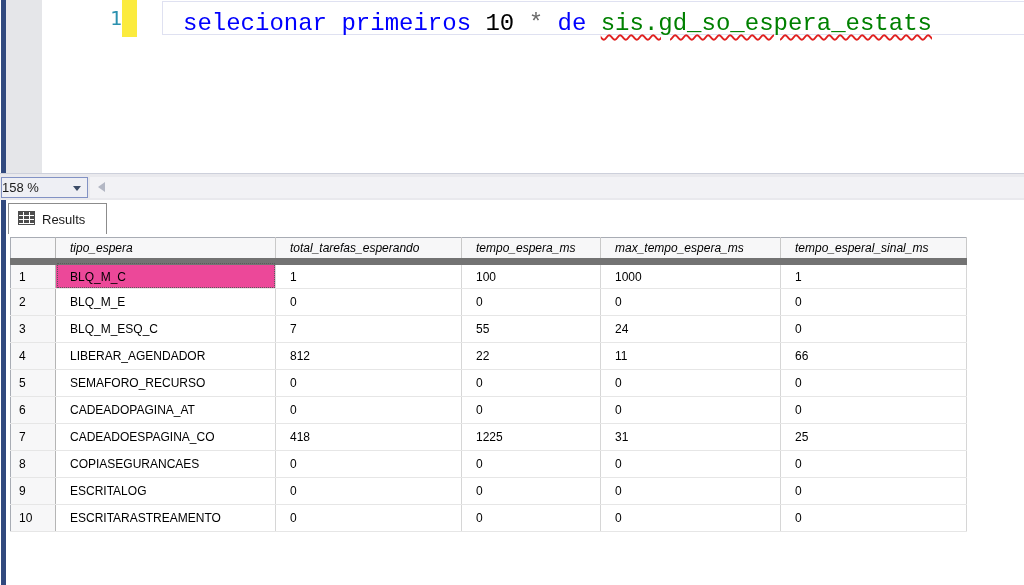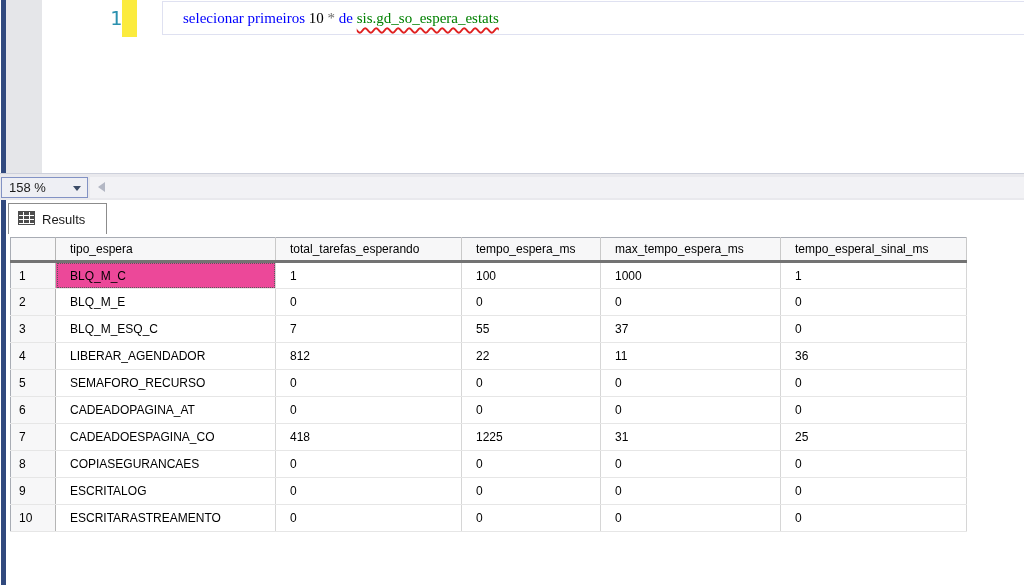--- a/index.html
+++ b/index.html
@@ -11,35 +11,35 @@
   #win-edge { left: 0; top: 0; width: 6px; height: 585px; background: #31497E; border-left: 1px solid #fff; }
 
   
   #editor { left: 6px; top: 0; width: 1018px; height: 173px; background: #fff; }
   #indicator-margin { left: 0; top: 0; width: 36px; height: 173px; background: #E5E6E9; }
   #line-number { left: 92px; top: 3px; width: 24px; text-align: right;
     font-family: "DejaVu Sans Mono", monospace; font-size: 20px; line-height: 30px; color: #2B91AF; }
   #change-bar { left: 116px; top: 0; width: 15px; height: 37px; background: #FBEB3E; }
   #current-line-box { left: 156px; top: 1px; width: 866px; height: 34px;
     border: 1px solid #DFE1F1; background: #fff; }
-  #code-line { left: 177px; top: 2px; height: 32px; line-height: 32px; white-space: pre;
-    font-family: Liberation Serif, serif; font-size: 15px; }
+  #code-line { left: 177px; top: 8px; height: 32px; line-height: 32px; white-space: pre;
+    font-family: Liberation Mono, monospace; font-size: 24px; }
   .tok-keyword { color: #0000FE; }
   .tok-number  { color: #000000; }
   .tok-operator{ color: #6A6A6A; }
   .tok-plain   { color: #000000; }
   .tok-error-identifier { color: #008000;
     text-decoration: underline; text-decoration-style: wavy; text-decoration-color: #E02020;
     text-decoration-thickness: 1.5px; text-underline-offset: 4px; }
 
   
   #zoom-bar { left: 0; top: 173px; width: 1024px; height: 27px; background: #E9E9ED;
     border-top: 1px solid #CDD0DB; }
   #zoom-combo { left: 1px; top: 3px; width: 87px; height: 21px; background: #EEEFF4;
-    border: 1px solid #8292C4; font-size: 13px; color: #1b1b1b; line-height: 19px; padding-left: 7px; }
+    border: 1px solid #8292C4; font-size: 13px; color: #1b1b1b; line-height: 19px; }
   #zoom-combo-arrow { right: 6px; top: 8px; width: 0; height: 0;
     border-left: 4px solid transparent; border-right: 4px solid transparent; border-top: 5px solid #3B4B66; }
   #hscroll-track { left: 90px; top: 3px; width: 934px; height: 21px; background: #F2F2F5; }
   #hscroll-left-arrow { left: 8px; top: 5px; width: 0; height: 0;
     border-top: 5px solid transparent; border-bottom: 5px solid transparent; border-right: 7px solid #B3B7C4; }
 
   
   #results-pane { left: 6px; top: 200px; width: 1018px; height: 385px; background: #fff; }
 
   
@@ -52,21 +52,21 @@
   .tab .icon { margin-right: 7px; display: inline-block; }
   .tab-label { white-space: nowrap; }
 
   
   #grid-wrap { left: 4px; top: 37px; }
   table#results-grid { border-collapse: collapse; table-layout: fixed;
     font-size: 12px; color: #000; background: #fff;
     border: 1px solid #A8ACB4; }
   #results-grid th { background: #F7F7F8; font-weight: normal; text-align: left;
     height: 24px; padding: 0 4px 0 14px; border-right: 1px solid #C9C9C9;
-    border-bottom: 3px solid #737373; overflow: hidden; white-space: nowrap; }
+    border-bottom: 7px solid #737373; overflow: hidden; white-space: nowrap; font-style: italic; }
   #results-grid th.corner { padding: 0; border-right: 1px solid #B5B5B5; }
   #results-grid td { height: 27px; padding: 0 4px 0 14px; border-right: 1px solid #D6D6D6;
     border-bottom: 1px solid #E6E6E6; overflow: hidden; white-space: nowrap; background: #fff; }
   #results-grid td.rownum { background: #F7F7F8; padding-left: 8px;
     border-right: 1px solid #B5B5B5; color: #000; }
   #results-grid td.selected { background: #ec4899; outline: 1px dotted #5A5A5A; outline-offset: -2px; }
 </style>
 </head>
 <body>
 
@@ -143,30 +143,30 @@
             <td>0</td>
             <td>0</td>
             <td>0</td>
             <td>0</td>
           </tr>
           <tr>
             <td class="rownum">3</td>
             <td>BLQ_M_ESQ_C</td>
             <td>7</td>
             <td>55</td>
-            <td>37</td>
+            <td>24</td>
             <td>0</td>
           </tr>
           <tr>
             <td class="rownum">4</td>
             <td>LIBERAR_AGENDADOR</td>
             <td>812</td>
             <td>22</td>
             <td>11</td>
-            <td>36</td>
+            <td>66</td>
           </tr>
           <tr>
             <td class="rownum">5</td>
             <td>SEMAFORO_RECURSO</td>
             <td>0</td>
             <td>0</td>
             <td>0</td>
             <td>0</td>
           </tr>
           <tr>

